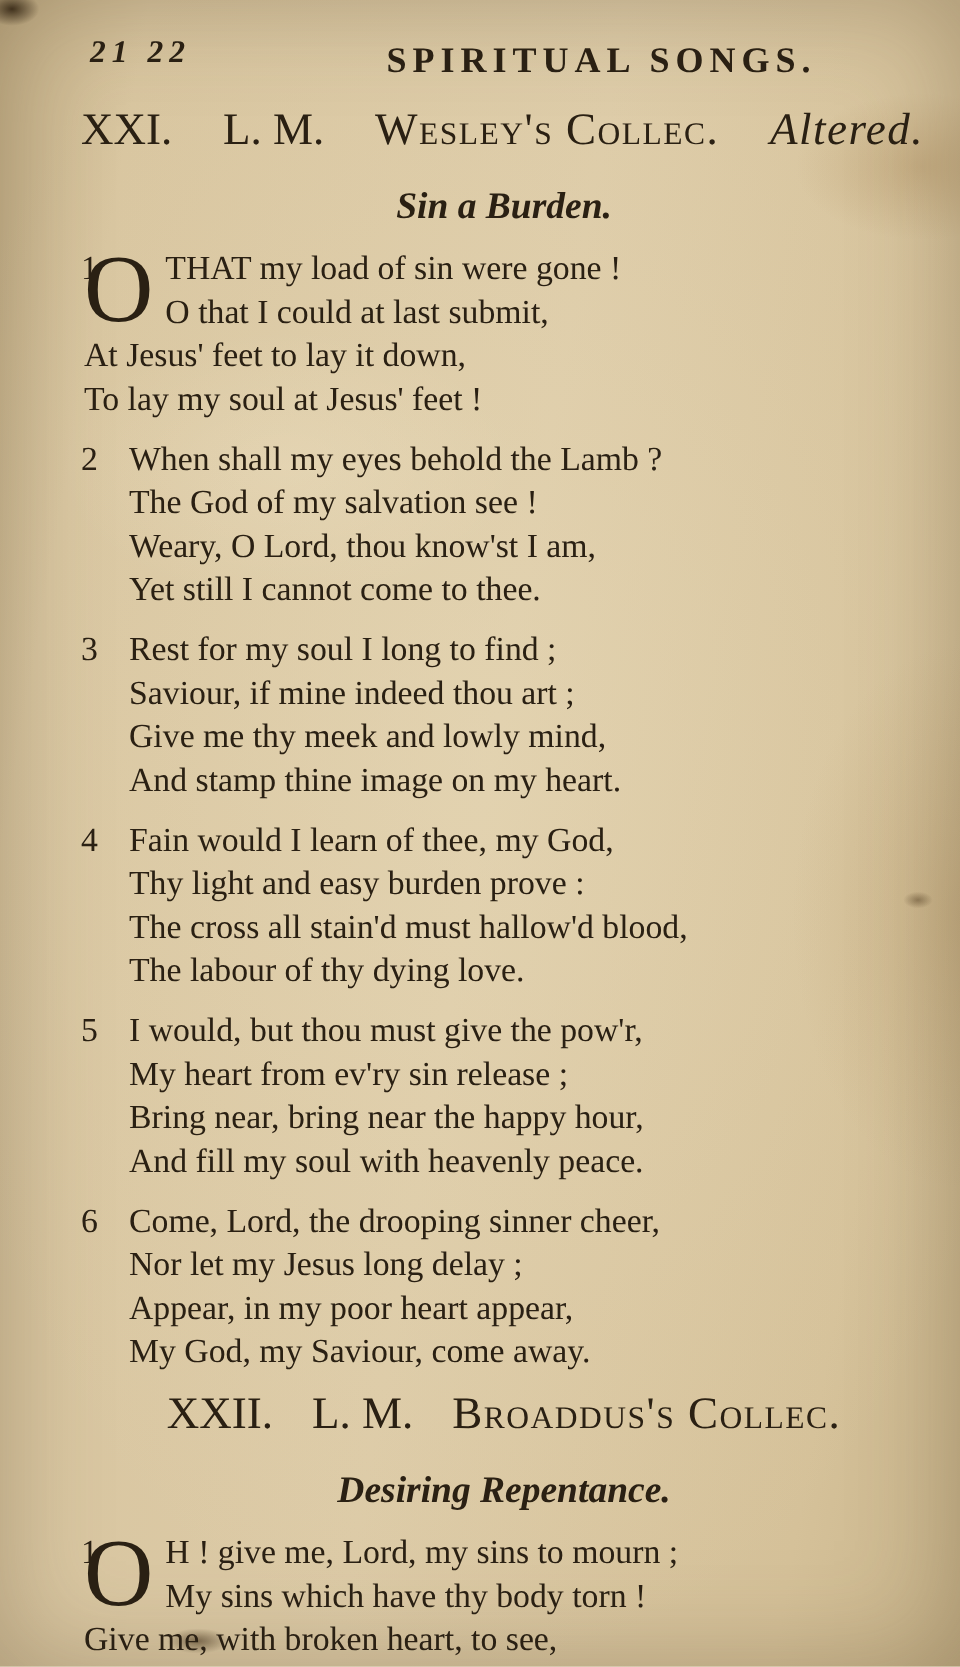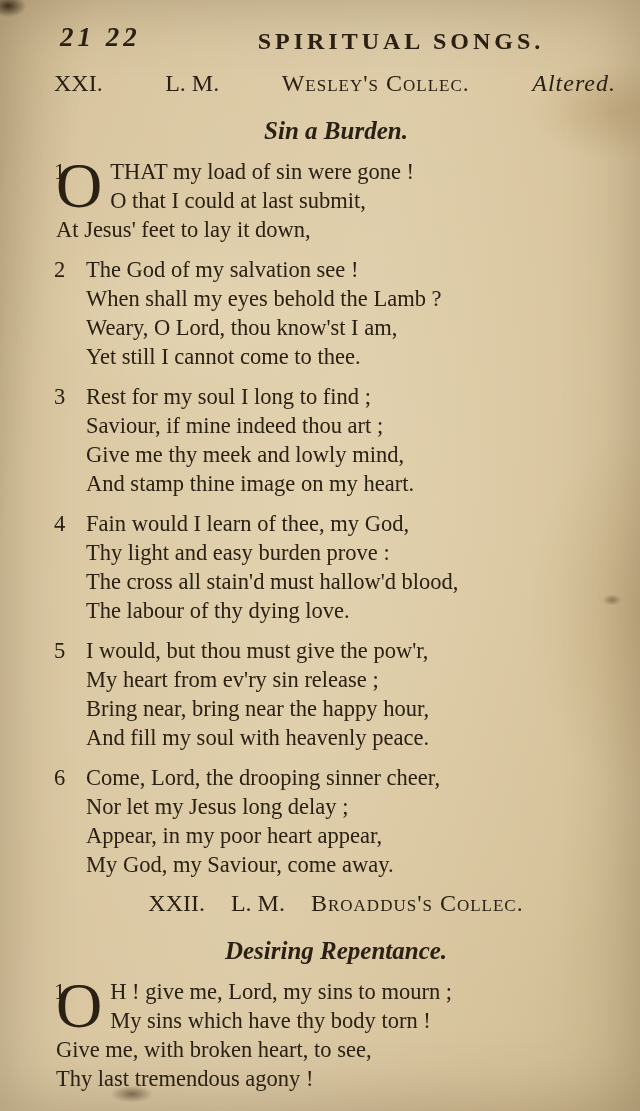--- a/index.html
+++ b/index.html
@@ -32,40 +32,40 @@
   }
   
   .header {
     position: relative;
     height: 52px;
   }
   .pagenums {
     position: absolute;
     left: 6px;
     top: 8px;
-    font-size: 27px;
+    font-size: 21px;
     font-weight: 700;
     letter-spacing: 4px;
     font-style: italic;
   }
   .running-title {
     position: absolute;
     left: 130px;
     right: 0;
     top: 14px;
     text-align: center;
     font-size: 24px;
     font-weight: 700;
     letter-spacing: 4px;
   }
   
   .hymn-head {
     display: flex;
     align-items: baseline;
-    font-size: 24px;
+    font-size: 30px;
     margin: 4px 0 2px 0;
     white-space: nowrap;
   }
   .hymn-head.spread {
     justify-content: space-between;
     padding-right: 2px;
   }
   .hymn-head.centered {
     justify-content: center;
     gap: 26px;
@@ -127,27 +127,28 @@
           <span class="hymn-note">Altered.</span>
         </div>
         <div class="hymn-title">Sin a Burden.</div>
         <div class="verse">
           <span class="vnum">1</span>
           <div class="vlines has-drop">
             <span class="dropcap">O</span>
             <div class="vline">THAT my load of sin were gone !</div>
             <div class="vline">O that I could at last submit,</div>
             <div class="vline">At Jesus' feet to lay it down,</div>
+            <div class="vline">To lay my soul at Jesus' feet !</div>
           </div>
         </div>
         <div class="verse">
           <span class="vnum">2</span>
           <div class="vlines">
+            <div class="vline">When shall my eyes behold the Lamb ?</div>
             <div class="vline">The God of my salvation see !</div>
-            <div class="vline">When shall my eyes behold the Lamb ?</div>
             <div class="vline">Weary, O Lord, thou know'st I am,</div>
             <div class="vline">Yet still I cannot come to thee.</div>
           </div>
         </div>
         <div class="verse">
           <span class="vnum">3</span>
           <div class="vlines">
             <div class="vline">Rest for my soul I long to find ;</div>
             <div class="vline">Saviour, if mine indeed thou art ;</div>
             <div class="vline">Give me thy meek and lowly mind,</div>

